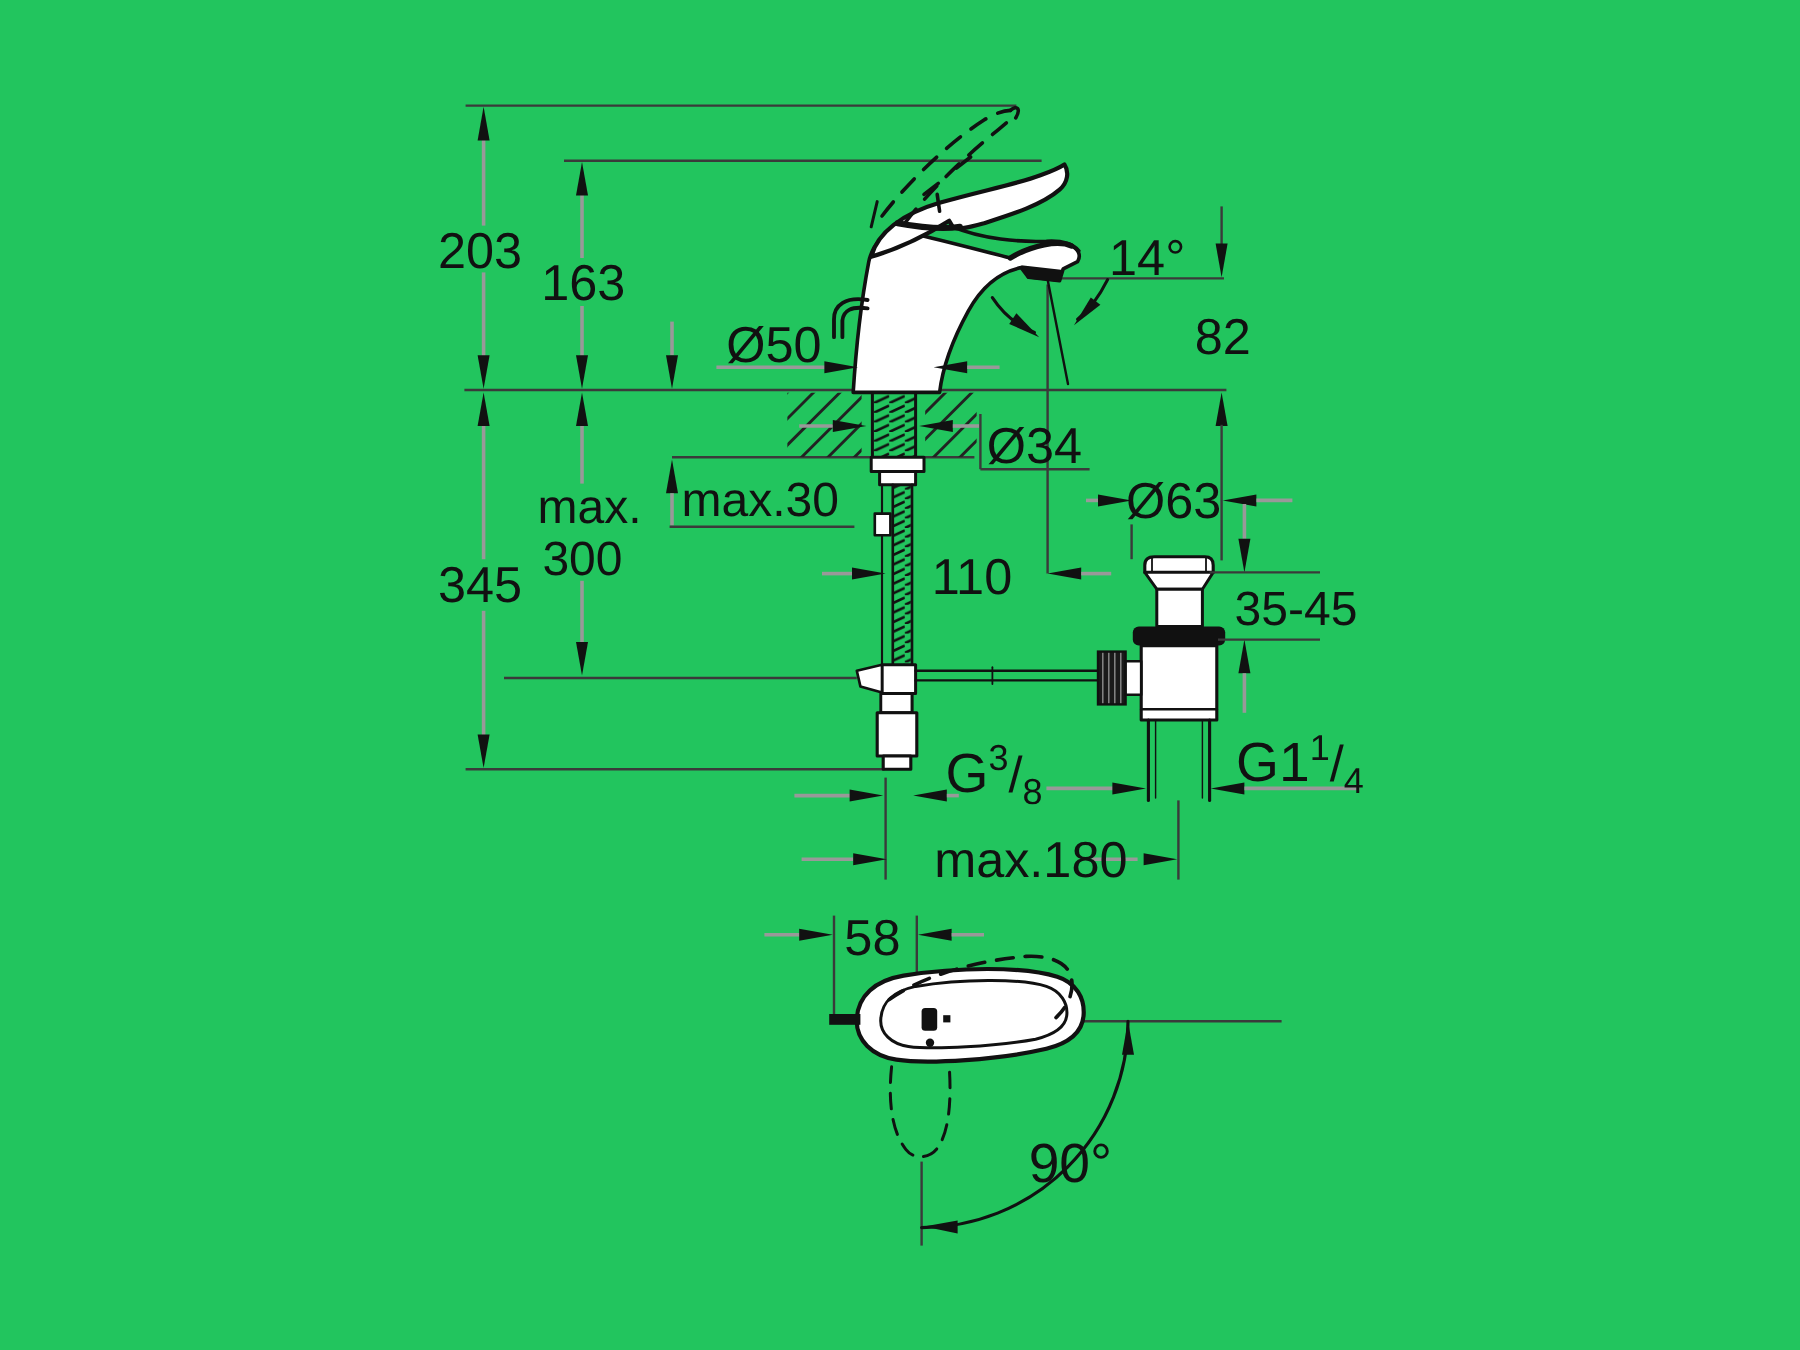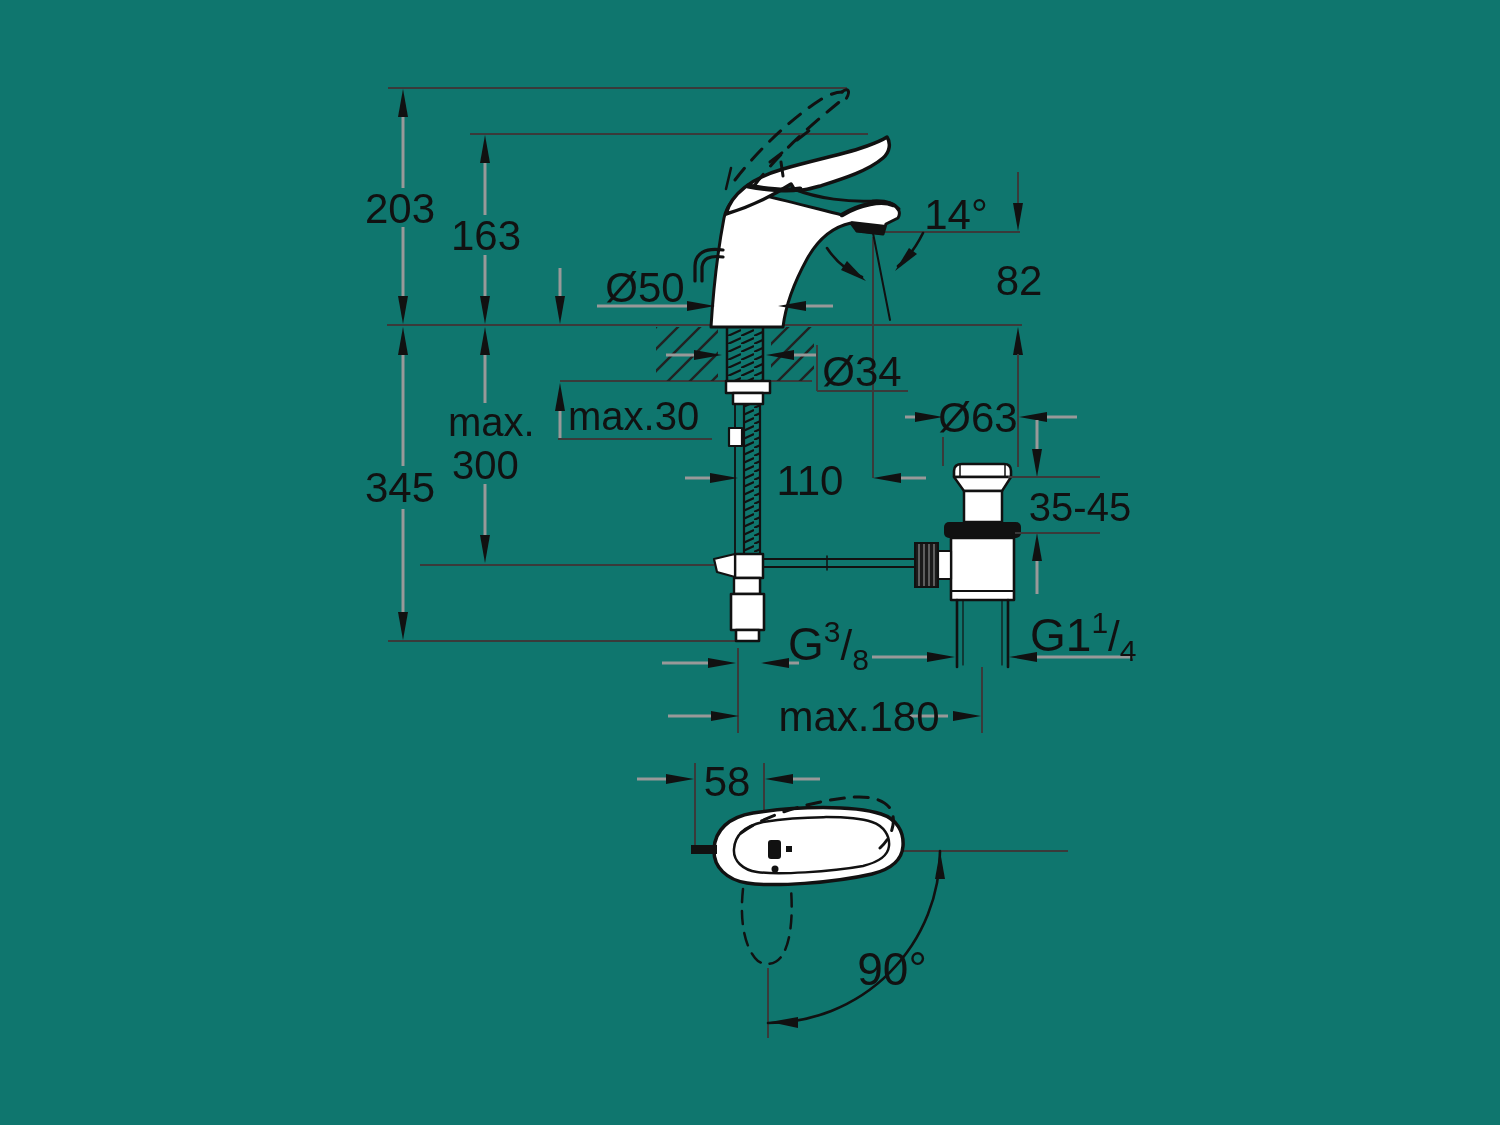--- a/index.html
+++ b/index.html
@@ -1,17 +1,17 @@
 <!DOCTYPE html>
 <html><head>
 <meta charset="utf-8">
 <title>Drawing</title>
 <style>
   html,body{margin:0;padding:0;background:#fff;}
-  .page{position:relative;width:1500px;height:1125px;background:#0f766e;overflow:hidden;
+  .page{position:relative;width:1500px;height:1125px;background:#22c55e;overflow:hidden;
         font-family:"Liberation Sans", sans-serif;}
   svg{position:absolute;left:0;top:0;}
   text{fill:#111;font-family:"Liberation Sans", sans-serif;}
   .obj{stroke:#111;fill:none;stroke-linecap:round;stroke-linejoin:round;}
   .objf{stroke:#111;fill:#ffffff;stroke-linejoin:round;}
   .ref{stroke:#3a3a3a;stroke-width:2;fill:none;}
   .dim{stroke:#999;stroke-width:3;fill:none;}
   .ah{fill:#111;stroke:none;}
 </style>
 </head>

